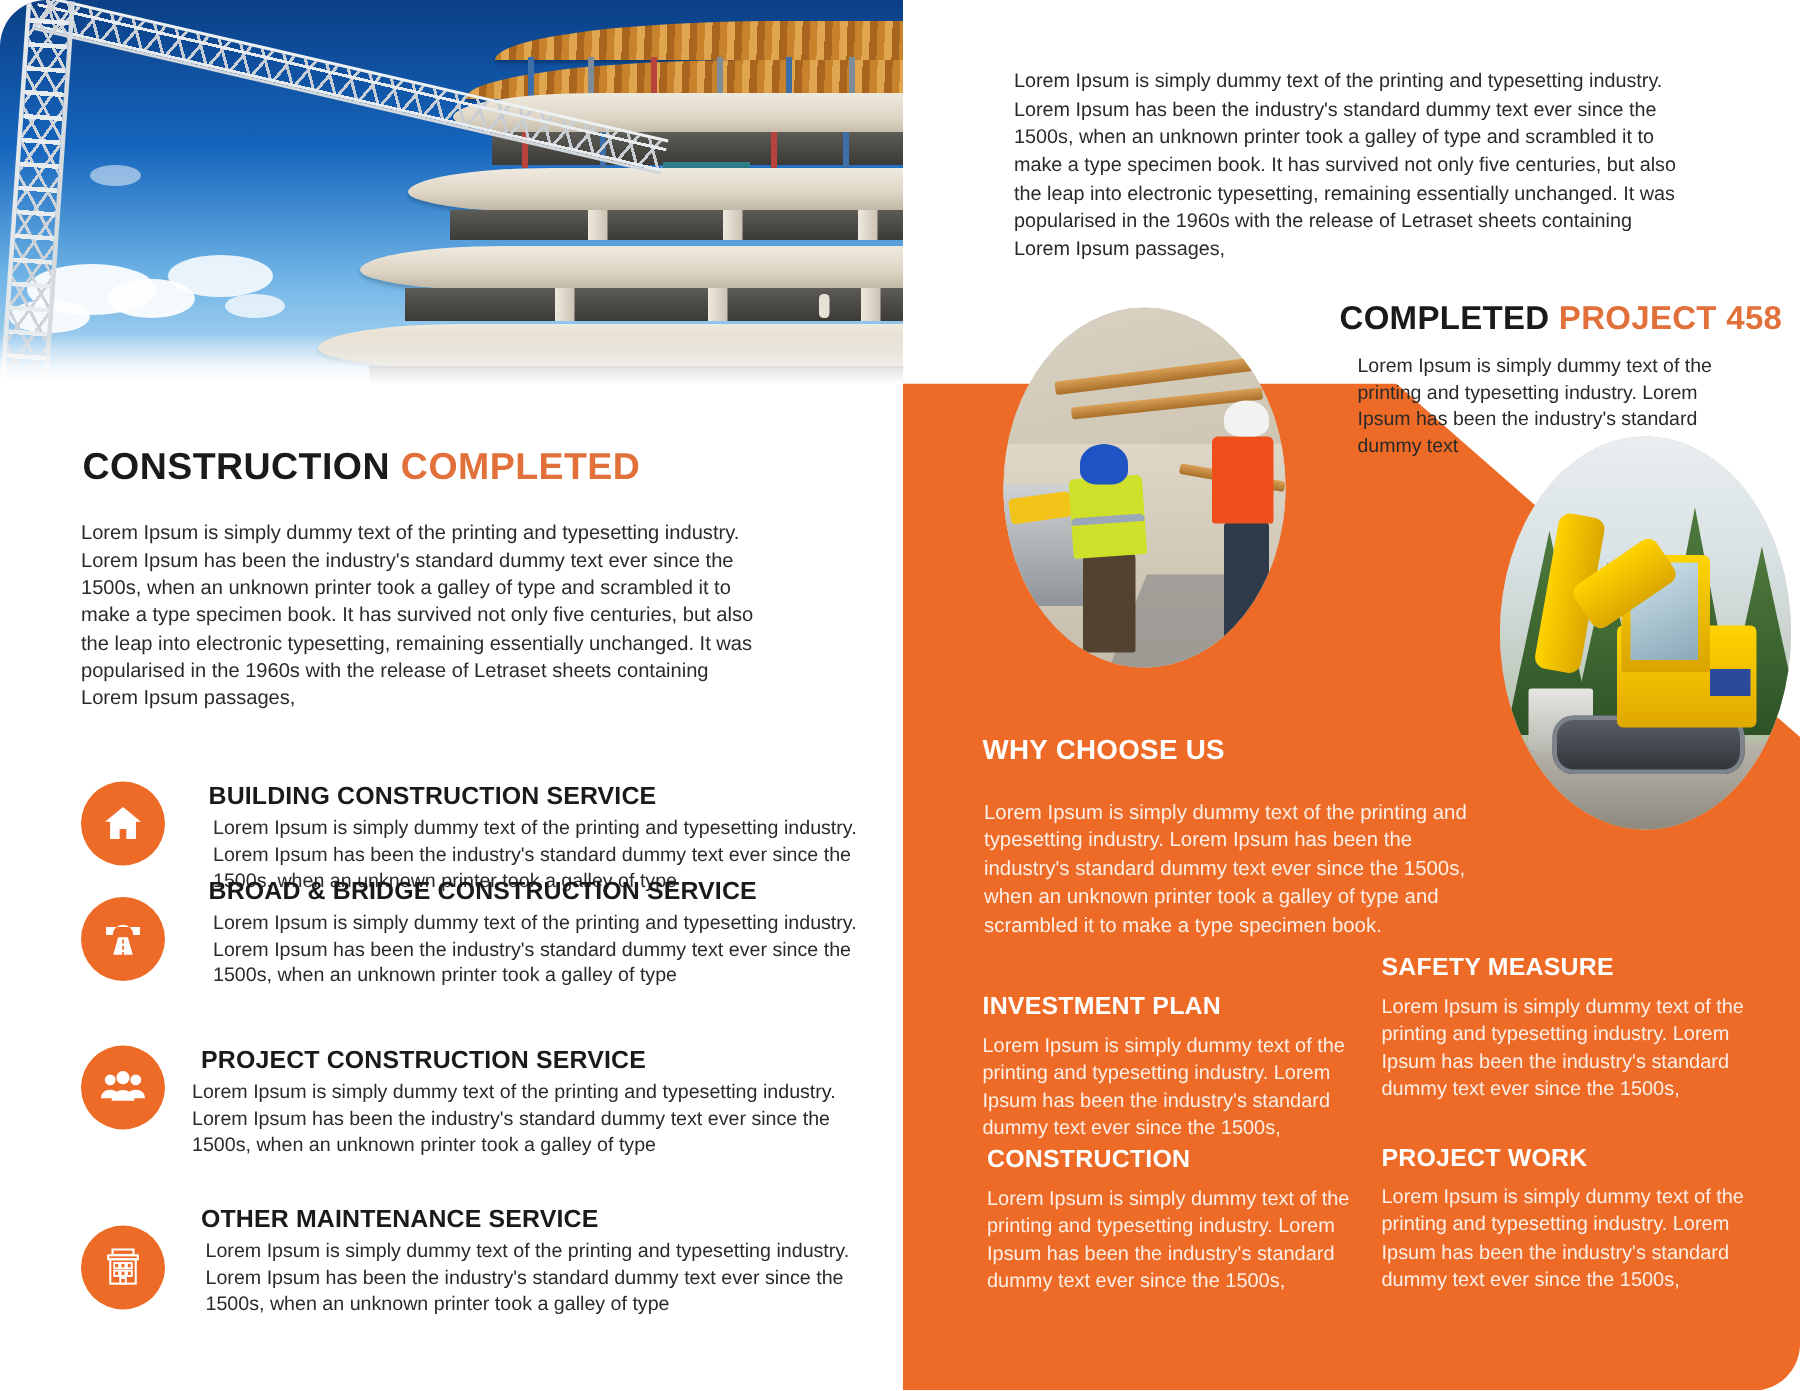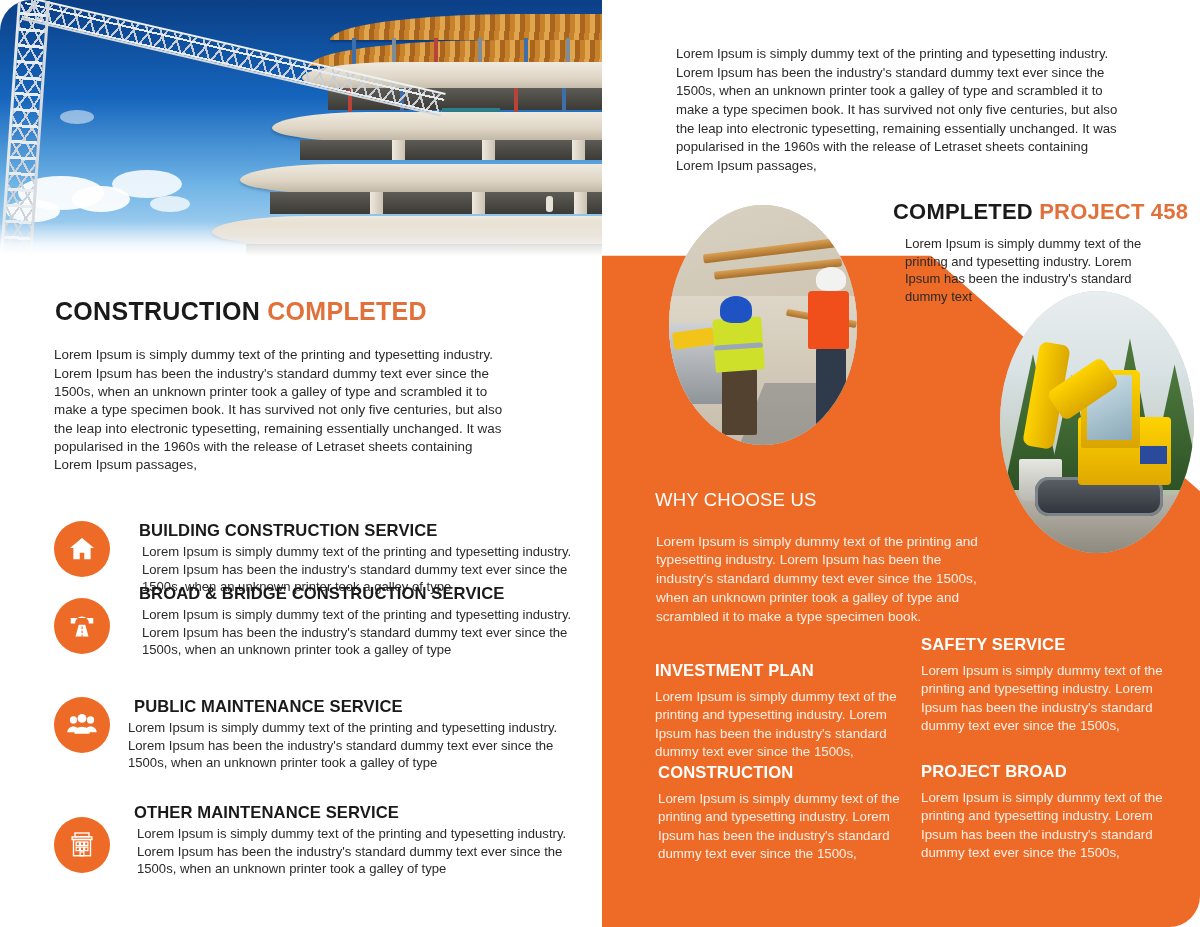--- a/index.html
+++ b/index.html
@@ -276,21 +276,21 @@
     color: #2a2a2a;
     width: 448px;
   }
   .svc-3 p { width: 445px; margin-left: -6px; }
   .svc-1 p, .svc-2 p, .svc-4 p { margin-left: 3px; }
 
   
   .why-title {
     position: absolute;
     left: 655px; top: 489px;
-    font-size: 18.5px; font-weight: normal;
+    font-size: 18.5px; font-weight: bold;
     color: #ffffff; letter-spacing: .2px;
   }
   .why-copy {
     position: absolute;
     left: 656px; top: 519px;
     width: 330px;
     font-size: 13.6px;
     line-height: 18.8px;
     color: #fdeee6;
   }
@@ -452,21 +452,21 @@
       <svg width="32" height="32" viewBox="0 0 24 24">
         <circle cx="5.6" cy="8.2" r="2.7" fill="#ffffff"></circle>
         <path fill="#ffffff" d="M1 17.4c0-2.6 2-4.3 4.6-4.3s4.6 1.7 4.6 4.3z"></path>
         <circle cx="18.4" cy="8.2" r="2.7" fill="#ffffff"></circle>
         <path fill="#ffffff" d="M13.8 17.4c0-2.6 2-4.3 4.6-4.3s4.6 1.7 4.6 4.3z"></path>
         <circle cx="12" cy="7.1" r="3.3" fill="#ffffff"></circle>
         <path fill="#ffffff" d="M6.3 18.6c0-3.2 2.5-5.3 5.7-5.3s5.7 2.1 5.7 5.3z"></path>
       </svg>
     </div>
     <div class="body">
-      <h3>PUBLIC MAINTENANCE SERVICE</h3>
+      <h3>PROJECT CONSTRUCTION SERVICE</h3>
       <p>Lorem Ipsum is simply dummy text of the printing and typesetting industry. Lorem Ipsum has been the industry's standard dummy text ever since the 1500s, when an unknown printer took a galley of type</p>
     </div>
   </div>
 
   <div class="svc svc-4">
     <div class="badge">
       <svg width="30" height="30" viewBox="0 0 24 24">
         <rect x="6.4" y="2.4" width="11.2" height="2.9" fill="none" stroke="#ffffff" stroke-width="1.1"></rect>
         <rect x="4.1" y="5.5" width="15.8" height="2.1" fill="none" stroke="#ffffff" stroke-width="1.1"></rect>
         <rect x="5.2" y="7.6" width="13.6" height="13" fill="none" stroke="#ffffff" stroke-width="1.1"></rect>
@@ -486,25 +486,25 @@
   </div>
 
   <div class="why-title">WHY CHOOSE US</div>
   <p class="why-copy">Lorem Ipsum is simply dummy text of the printing and typesetting industry. Lorem Ipsum has been the industry's standard dummy text ever since the 1500s, when an unknown printer took a galley of type and scrambled it to make a type specimen book.</p>
 
   <div class="quad q-invest">
     <h4>INVESTMENT PLAN</h4>
     <p>Lorem Ipsum is simply dummy text of the printing and typesetting industry. Lorem Ipsum has been the industry's standard dummy text ever since the 1500s,</p>
   </div>
   <div class="quad q-safety">
-    <h4>SAFETY SERVICE</h4>
+    <h4>SAFETY MEASURE</h4>
     <p>Lorem Ipsum is simply dummy text of the printing and typesetting industry. Lorem Ipsum has been the industry's standard dummy text ever since the 1500s,</p>
   </div>
   <div class="quad q-maint">
     <h4>CONSTRUCTION</h4>
     <p>Lorem Ipsum is simply dummy text of the printing and typesetting industry. Lorem Ipsum has been the industry's standard dummy text ever since the 1500s,</p>
   </div>
   <div class="quad q-work">
-    <h4>PROJECT BROAD</h4>
+    <h4>PROJECT WORK</h4>
     <p>Lorem Ipsum is simply dummy text of the printing and typesetting industry. Lorem Ipsum has been the industry's standard dummy text ever since the 1500s,</p>
   </div>
 
 </div>
 
 </body></html>

